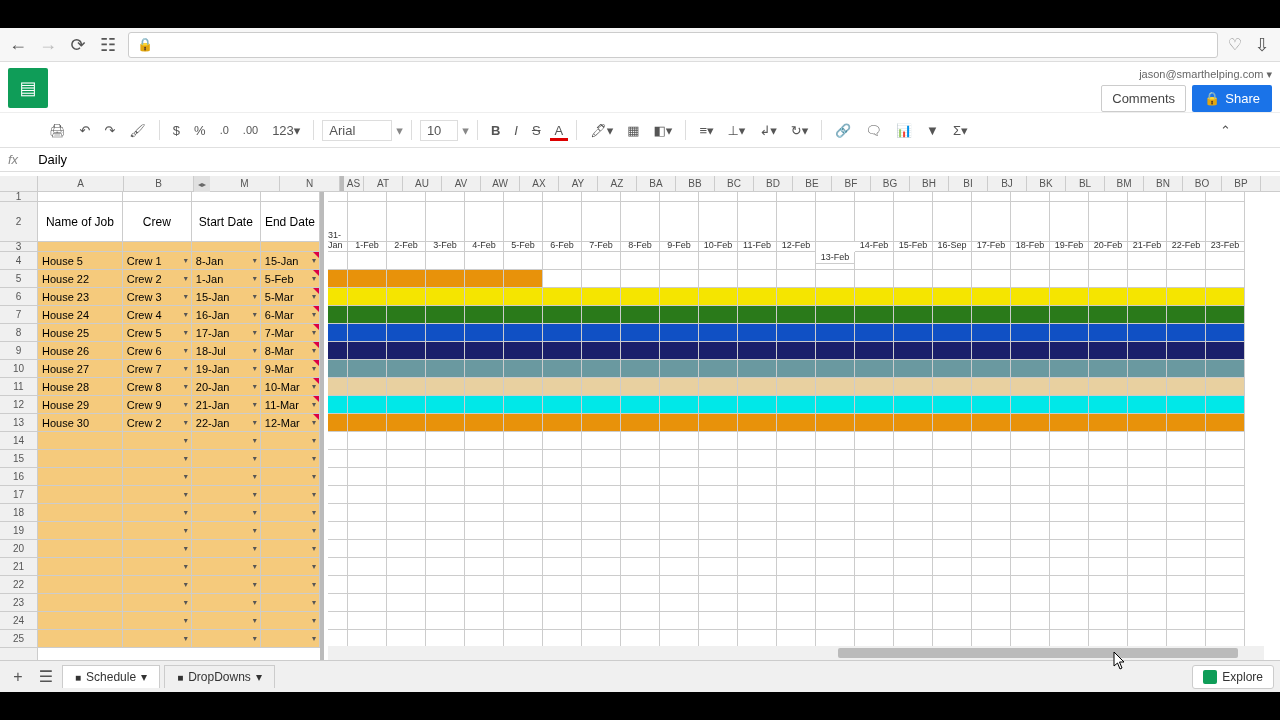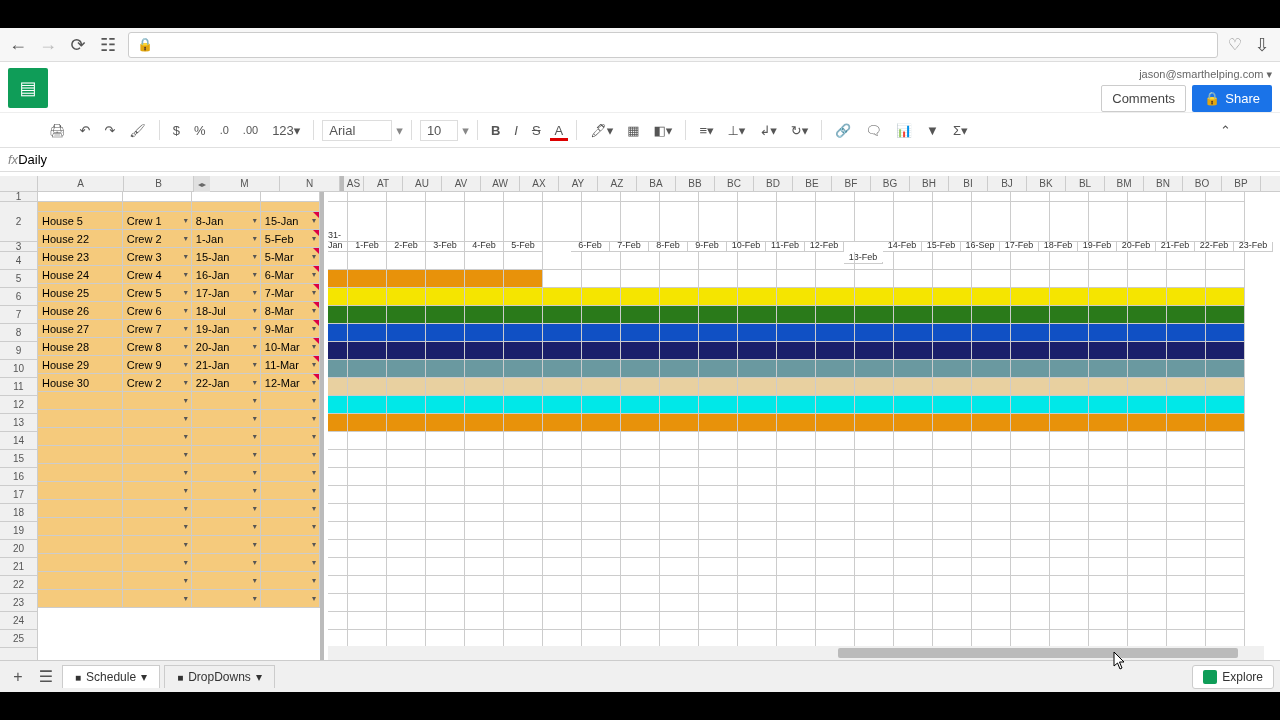--- a/index.html
+++ b/index.html
@@ -31,21 +31,21 @@
   
   .toolbar { height: 36px; border-top: 1px solid #eee; border-bottom: 1px solid #e0e0e0; display: flex; align-items: center; padding: 0 44px; gap: 4px; font-size: 13px; color: #555; }
   .tb { padding: 3px 5px; cursor: pointer; display: flex; align-items: center; }
   .tb-sep { width: 1px; height: 20px; background: #ddd; margin: 0 4px; }
   .font-sel { border: 1px solid #ddd; padding: 2px 20px 2px 6px; font-size: 13px; min-width: 70px; }
   .size-sel { border: 1px solid #ddd; padding: 2px 16px 2px 6px; font-size: 13px; min-width: 34px; }
   .tb-arrow { margin-left: auto; }
 
   
   .formula-bar { height: 24px; border-bottom: 1px solid #ddd; display: flex; align-items: center; padding: 0 8px; font-size: 13px; }
-  .fx { font-style: italic; color: #888; margin-right: 0; }
+  .fx { font-style: italic; color: #888; margin-right: 20px; }
 
   
   .grid-wrap { position: absolute; top: 148px; bottom: 32px; left: 0; right: 0; overflow: hidden; }
   .corner { position: absolute; top: 0; left: 0; width: 38px; height: 16px; background: #f0f0f0; border-right: 1px solid #ccc; border-bottom: 1px solid #ccc; }
   .col-headers { position: absolute; top: 0; left: 38px; right: 0; height: 16px; display: flex; background: #f0f0f0; border-bottom: 1px solid #ccc; }
   .ch { border-right: 1px solid #ccc; font-size: 10px; color: #555; text-align: center; line-height: 16px; flex-shrink: 0; }
   .row-headers { position: absolute; top: 16px; left: 0; width: 38px; bottom: 0; background: #f0f0f0; border-right: 1px solid #ccc; }
   .rh { height: 18px; border-bottom: 1px solid #ccc; font-size: 10px; color: #555; text-align: center; line-height: 18px; }
   .rh.tall { height: 40px; line-height: 40px; }
   .rh.short { height: 10px; line-height: 10px; }
@@ -246,20 +246,34 @@
       </div>
 
     <div class="cells">
       <div class="frozen-left" id="frozen-left">
           <div class="drow" style="height: 10px;">
             <div class="dcell w-a"></div>
             <div class="dcell w-b"></div>
             <div class="dcell w-m"></div>
             <div class="dcell w-n"></div>
           </div>
+          <div class="hrow">
+            <div class="hcell w-a">
+              <span>Name of Job</span>
+            </div>
+            <div class="hcell w-b">
+              <span>Crew</span>
+            </div>
+            <div class="hcell w-m">
+              <span>Start Date</span>
+            </div>
+            <div class="hcell w-n">
+              <span>End Date</span>
+            </div>
+          </div>
           <div class="drow" style="height: 10px;">
             <div class="dcell left-cell w-a"></div>
             <div class="dcell left-cell w-b"></div>
             <div class="dcell left-cell w-m"></div>
             <div class="dcell left-cell w-n"></div>
           </div>
           <div class="drow">
             <div class="dcell left-cell w-a">
               <span>House 5</span>
             </div>
@@ -637,21 +651,21 @@
             <div class="gcell" style="width: 39px;"></div>
             <div class="gcell" style="width: 39px;"></div>
           </div>
           <div class="drow" style="height: 10px;">
             <div class="date-head" style="width: 20px;">31-Jan</div>
             <div class="date-head" style="width: 39px;">1-Feb</div>
             <div class="date-head" style="width: 39px;">2-Feb</div>
             <div class="date-head" style="width: 39px;">3-Feb</div>
             <div class="date-head" style="width: 39px;">4-Feb</div>
             <div class="date-head" style="width: 39px;">5-Feb</div>
-            <div class="date-head" style="width: 39px; margin-left: 28px;">6-Feb</div>
+            <div class="date-head" style="width: 39px;">6-Feb</div>
             <div class="date-head" style="width: 39px;">7-Feb</div>
             <div class="date-head" style="width: 39px;">8-Feb</div>
             <div class="date-head" style="width: 39px;">9-Feb</div>
             <div class="date-head" style="width: 39px;">10-Feb</div>
             <div class="date-head" style="width: 39px;">11-Feb</div>
             <div class="date-head" style="width: 39px;">12-Feb</div>
             <div class="date-head" style="width: 39px; margin-top: 20px;">13-Feb</div>
             <div class="date-head" style="width: 39px;">14-Feb</div>
             <div class="date-head" style="width: 39px;">15-Feb</div>
             <div class="date-head" style="width: 39px;">16-Sep</div>

